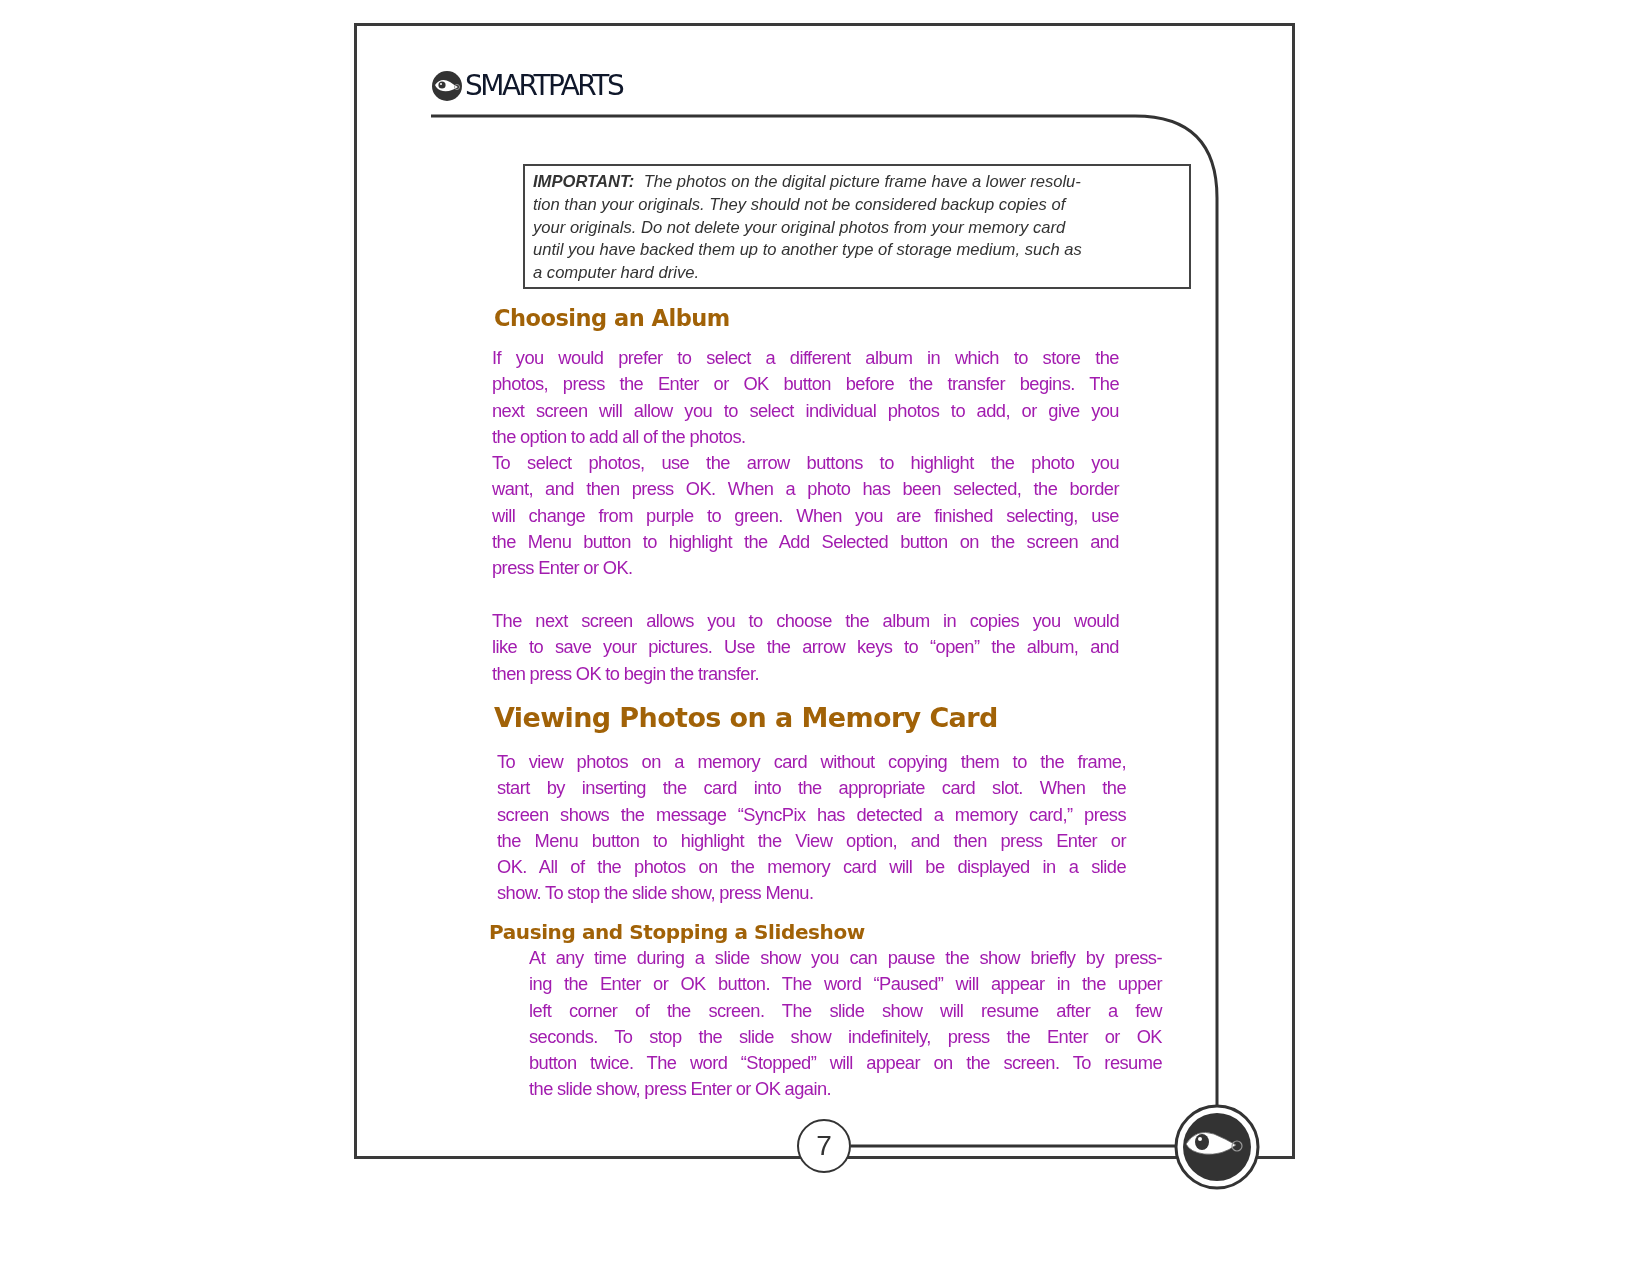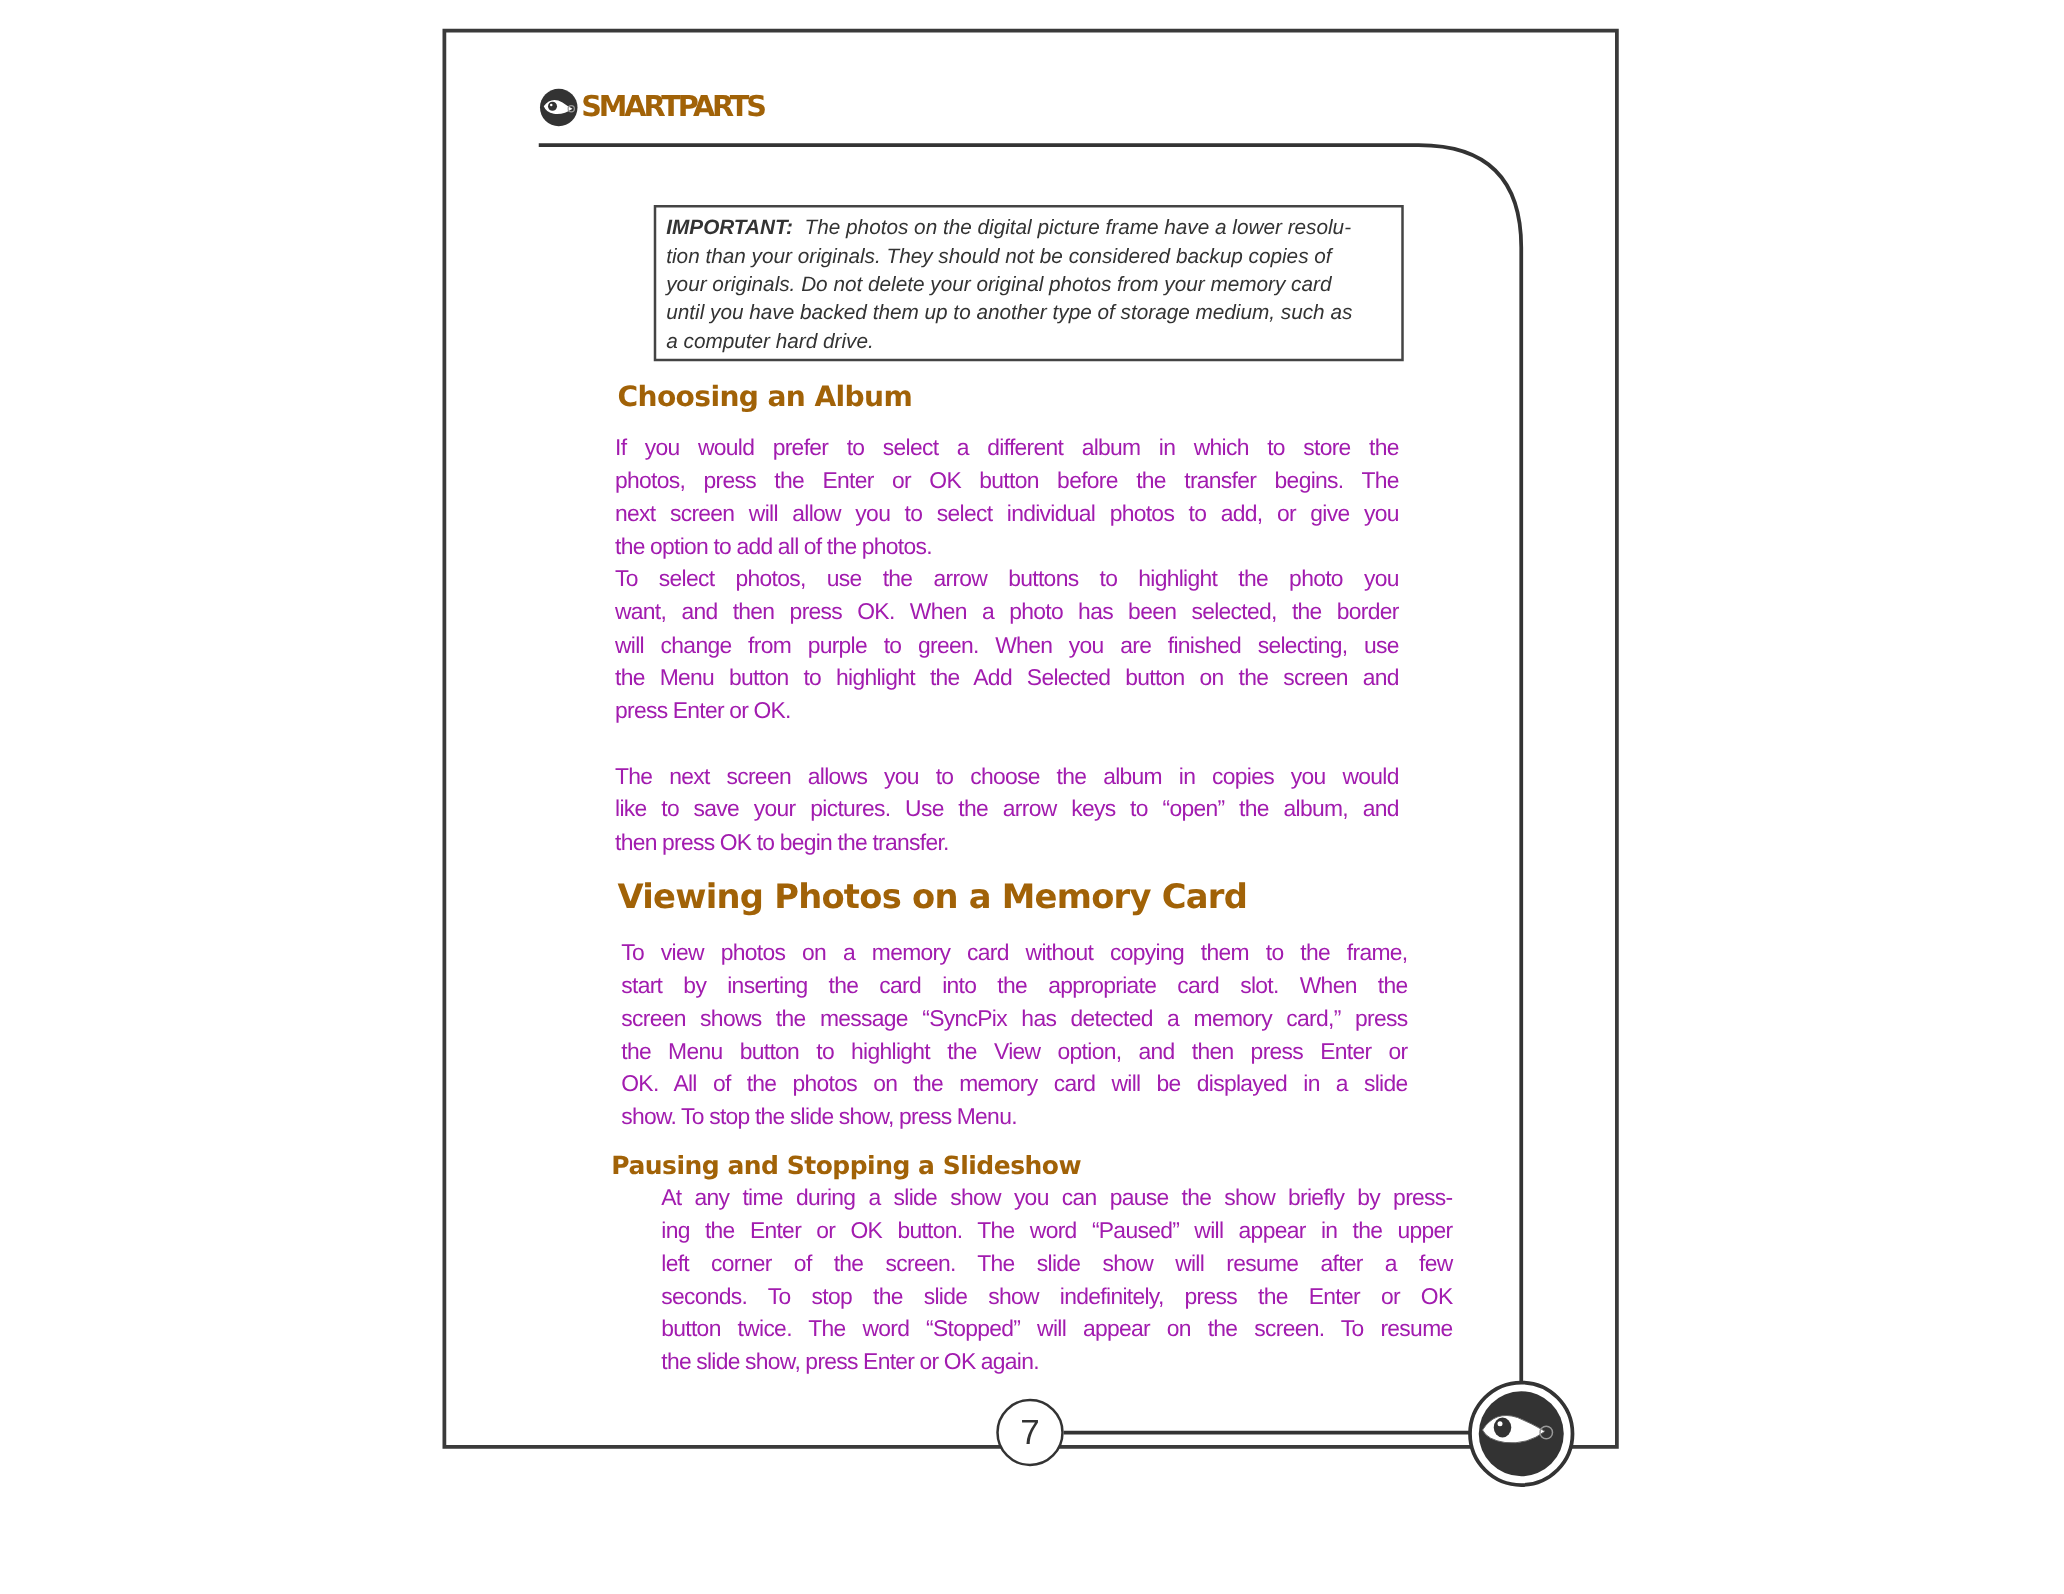--- a/index.html
+++ b/index.html
@@ -1,24 +1,24 @@
 <!DOCTYPE html>
 <html><head>
 <meta charset="utf-8">
 <style>
   html, body { margin:0; padding:0; background:#ffffff; }
   body { width:1651px; height:1275px; position:relative; overflow:hidden;
          font-family:"Liberation Sans", "DejaVu Sans", sans-serif; color:#333; }
   .page-border { position:absolute; left:354px; top:23px; width:941px; height:1136px;
                  border:3px solid #3a3a3a; box-sizing:border-box; }
   .logo { position:absolute; left:431px; top:66px; height:40px; display:flex; align-items:center; }
-  .logo-text { font-family:"DejaVu Sans", sans-serif; font-weight:bold; font-size:23px;
-               letter-spacing:-2.5px; color:#a16207; margin-left:2px; line-height:1; }
+  .logo-text { font-family:"DejaVu Sans", sans-serif; font-weight:normal; font-size:28px;
+               letter-spacing:-2.5px; color:#0f172a; margin-left:2px; line-height:1; }
   .frame-svg { position:absolute; left:0; top:0; }
-  .important { position:absolute; left:523px; top:164px; width:600px; height:125px;
+  .important { position:absolute; left:523px; top:164px; width:668px; height:125px;
                border:2px solid #444; box-sizing:border-box; padding:5px 8px 0 8px;
                font-family:"Liberation Sans", sans-serif; font-style:italic; font-size:16.6px;
                line-height:22.8px; color:#333; text-align:justify; }
   .important b { font-weight:bold; }
   .h2 { position:absolute; font-family:"DejaVu Sans", sans-serif; font-weight:bold; color:#a16207; }
   .para { position:absolute; font-family:Liberation Sans, sans-serif; font-size:18.3px;
           line-height:26.3px; color:#a21caf; text-align:justify; text-align-last:left; margin:0;
           letter-spacing:-0.55px; word-spacing:-0.3px; }
   .para .line { display:block; text-align:justify; text-align-last:justify; }
   .para .line.last { text-align-last:left; }

